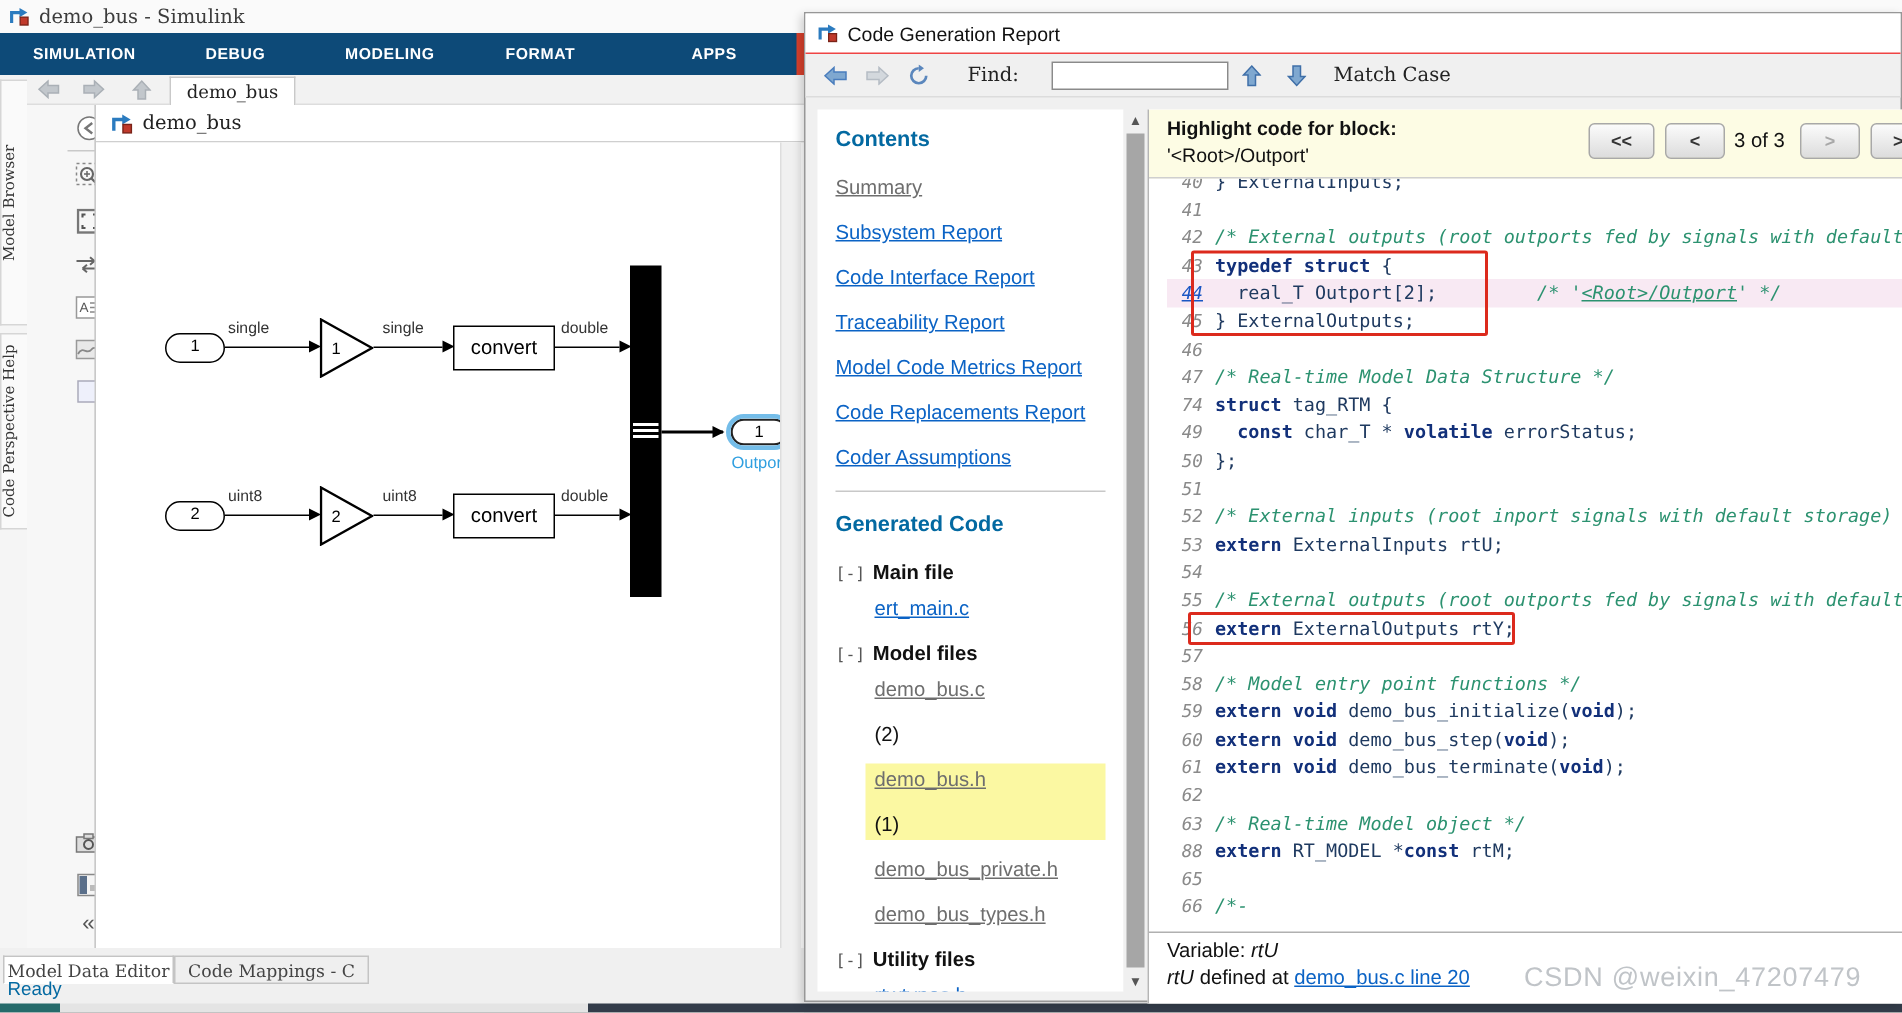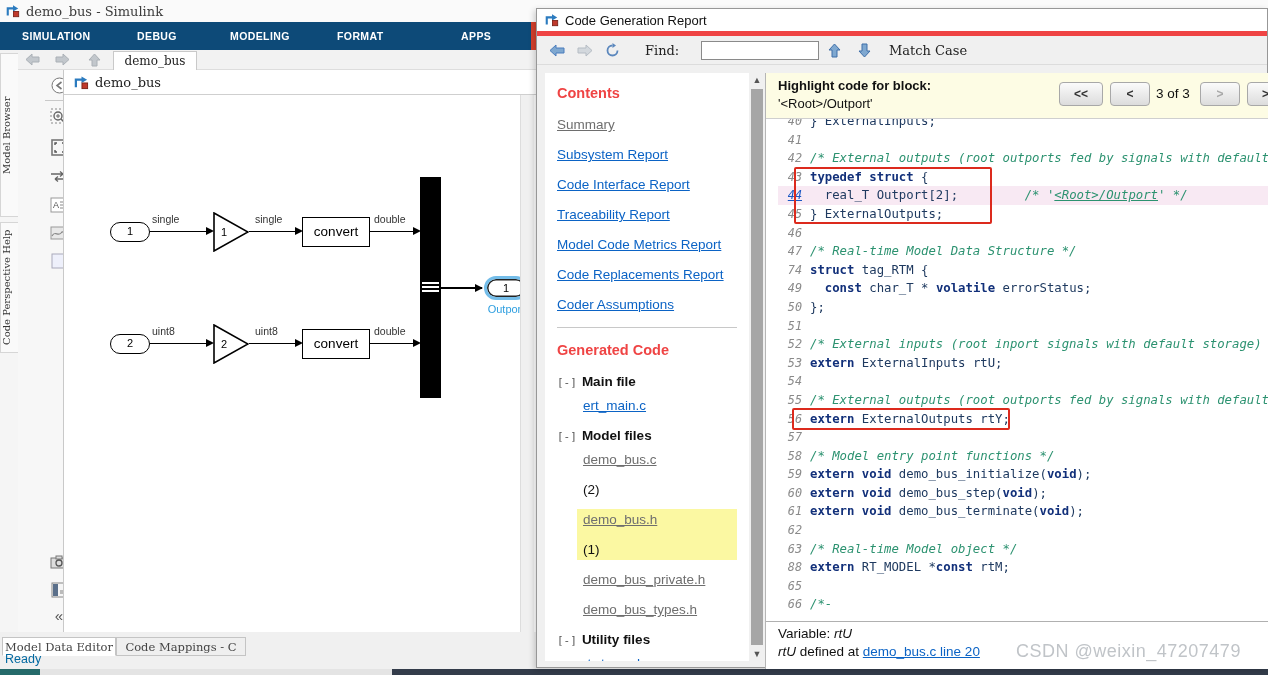--- a/index.html
+++ b/index.html
@@ -37,28 +37,28 @@
   .mux-port{position:absolute;background:repeating-linear-gradient(#fff 0,#fff 2px,#000 2px,#000 4px)}
   .outlab{position:absolute;font-size:11px;color:#2f9fe0;width:56px;text-align:center}
   .sl-status{left:0;top:632px;width:536px;height:43px;background:#f0f0f0}
   .st-tab{position:absolute;top:637px;height:19px;font-family:"DejaVu Serif",serif;font-size:11.5px;color:#444;
     line-height:18px;text-align:center;border:1px solid #c4c4c4}
   .ready{position:absolute;left:5px;top:652px;font-size:12.5px;color:#0369a1}
   .bstrip{position:absolute;top:669px;height:6px}
 
   
   .rw{left:536px;top:8px;width:732px;height:660px;background:#f0f0f0;border:1px solid #979797;box-shadow:-2px 2px 6px rgba(0,0,0,.18)}
-  .rw-titlebar{position:absolute;left:0;top:0;width:100%;height:27px;background:#fff;display:flex;align-items:center;gap:6px;padding-left:8px;border-bottom:5px solid #ef4444}
+  .rw-titlebar{position:absolute;left:0;top:0;width:100%;height:27px;background:#fff;display:flex;align-items:center;gap:6px;padding-left:8px;border-bottom:1px solid #ef4444}
   .rw-title{font-size:13px;color:#111}
   .rw-toolbar{position:absolute;left:0;top:27px;width:100%;height:29px;background:#f0f0f0;border-bottom:1px solid #dcdcdc;display:flex;align-items:center}
   .tb-lab{font-family:"DejaVu Serif",serif;font-size:13px;color:#222}
   .find-input{position:absolute;left:164px;top:5px;width:118px;height:19px;border:1px solid #8a8a8a;background:#fff;font-size:12px;padding:0 3px}
   .rw-body{position:absolute;left:0;top:56px;width:732px;height:604px}
   .toc{position:absolute;left:8px;top:8px;width:204px;height:588px;background:#fff;padding:12px 0 0 12px;overflow:hidden}
-  .toc h3{font-size:14.5px;color:#ef4444;margin-bottom:16px}
+  .toc h3{font-size:14.5px;color:#0369a1;margin-bottom:16px}
   .toc a{display:block;font-size:13.5px;margin-bottom:15px;text-decoration:underline;cursor:pointer}
   .lnk-blue{color:#0b63c5}.lnk-gray{color:#6e6e6e}
   .toc hr{border:none;border-top:1px solid #c8c8c8;margin:4px 12px 14px 0}
   .gc-glabel{font-size:13.5px;margin:13px 0 9px 0;color:#111}
   .gc-toggle{font-family:"DejaVu Sans Mono",monospace;font-size:11px;color:#555;font-weight:normal;margin-right:5px}
   .gc-file{margin:0 0 12px 26px;font-size:13.5px}
   .gc-file .suffix{color:#111;text-decoration:none}
   .hl-yellow{background:#fbf8a2;display:inline-block;width:160px;padding:3px 6px;margin-left:-6px}
   .vscroll{position:absolute;left:212px;top:8px;width:16px;height:588px;background:#f0f0f0}
   .vs-btn{position:absolute;left:0;width:16px;height:14px;font-size:9px;color:#555;text-align:center;line-height:14px}

